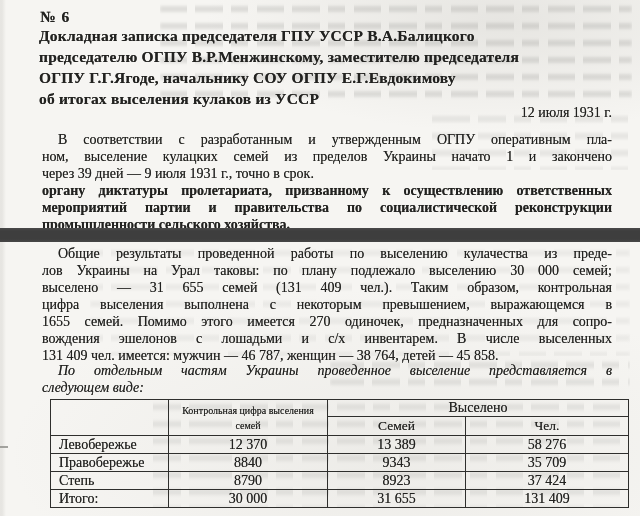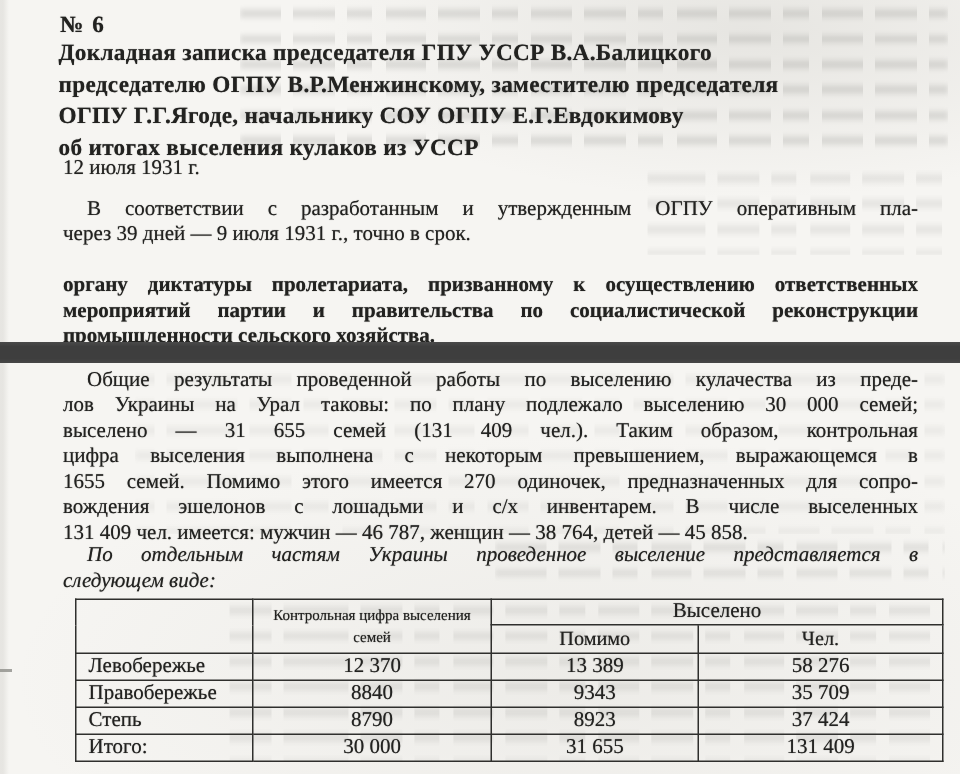--- a/index.html
+++ b/index.html
@@ -42,21 +42,21 @@
   .doc-number{
     position:absolute;left:40px;top:8px;
     font-weight:bold;font-size:15.5px;letter-spacing:1px;
   }
   .title{
     position:absolute;left:39px;top:25px;width:584px;
     font-weight:bold;font-size:15.5px;line-height:21px;letter-spacing:.2px;
   }
   .date{
     position:absolute;left:42px;top:105px;width:570px;
-    font-size:14px;
+    font-size:14px;text-align:right;
   }
   .para{
     position:absolute;left:42px;width:570px;
     font-size:14px;line-height:17px;
   }
   .p1{top:131px;}
   .p2{top:182px;font-weight:bold;}
   .p3{top:245px;}
   .p4{top:362px;font-style:italic;}
   .line{text-align:justify;text-align-last:justify;white-space:normal;}
@@ -104,20 +104,21 @@
     <div>Докладная записка председателя ГПУ УССР В.А.Балицкого</div>
     <div>председателю ОГПУ В.Р.Менжинскому, заместителю председателя</div>
     <div>ОГПУ Г.Г.Ягоде, начальнику СОУ ОГПУ Е.Г.Евдокимову</div>
     <div>об итогах выселения кулаков из УССР</div>
   </div>
 
   <div class="date">12 июля 1931 г.</div>
 
   <div class="para p1">
     <div class="line indent">В соответствии с разработанным и утвержденным ОГПУ оперативным пла-</div>
+    <div class="line">ном, выселение кулацких семей из пределов Украины начато 1 и закончено</div>
     <div class="line last">через 39 дней — 9 июля 1931 г., точно в срок.</div>
   </div>
 
   <div class="para p2">
     <div class="line">органу диктатуры пролетариата, призванному к осуществлению ответственных</div>
     <div class="line">мероприятий партии и правительства по социалистической реконструкции</div>
     <div class="line last">промышленности сельского хозяйства.</div>
   </div>
 
   <div class="redaction"></div>
@@ -146,21 +147,21 @@
         <col style="width:138px">
         <col style="width:163px">
     </colgroup>
     <tbody>
       <tr class="h1">
         <td rowspan="2"></td>
         <td rowspan="2" class="planhdr">Контрольная цифра выселения семей</td>
         <td colspan="2">Выселено</td>
       </tr>
       <tr class="h2">
-        <td class="subhdr">Помимо</td>
+        <td class="subhdr">Семей</td>
         <td class="subhdr">Чел.</td>
       </tr>
       <tr class="dr">
         <td class="region">Левобережье</td>
         <td>12 370</td>
         <td>13 389</td>
         <td>58 276</td>
       </tr>
       <tr class="dr">
         <td class="region">Правобережье</td>

